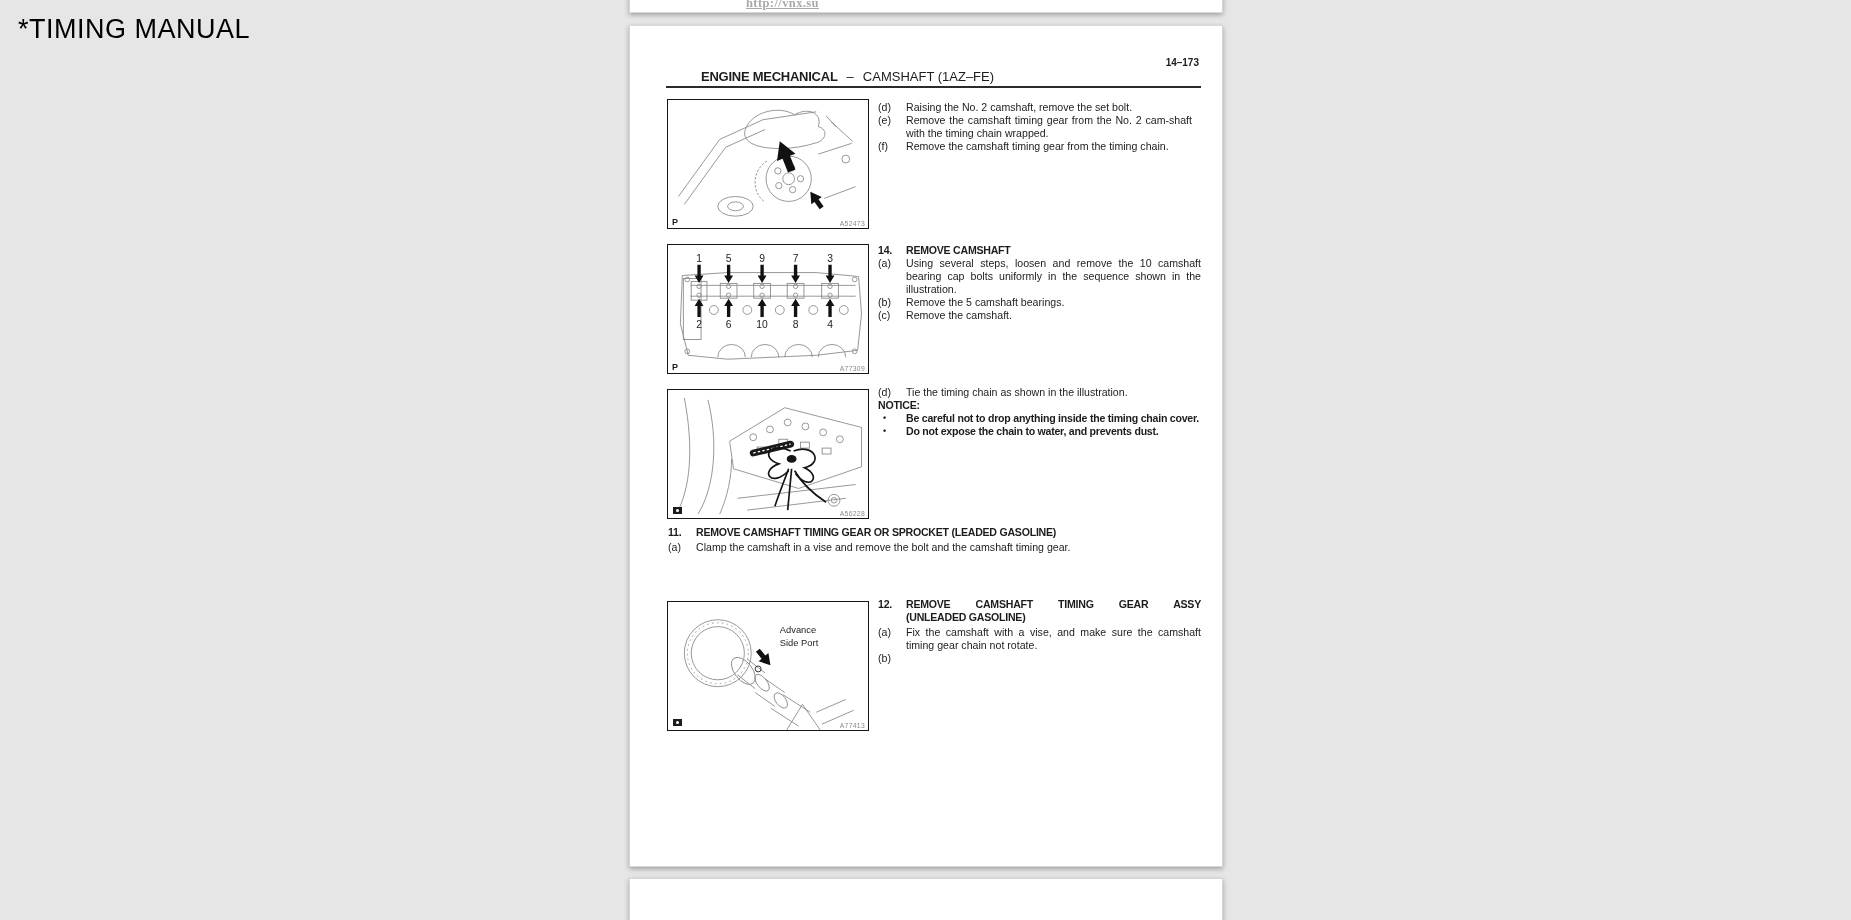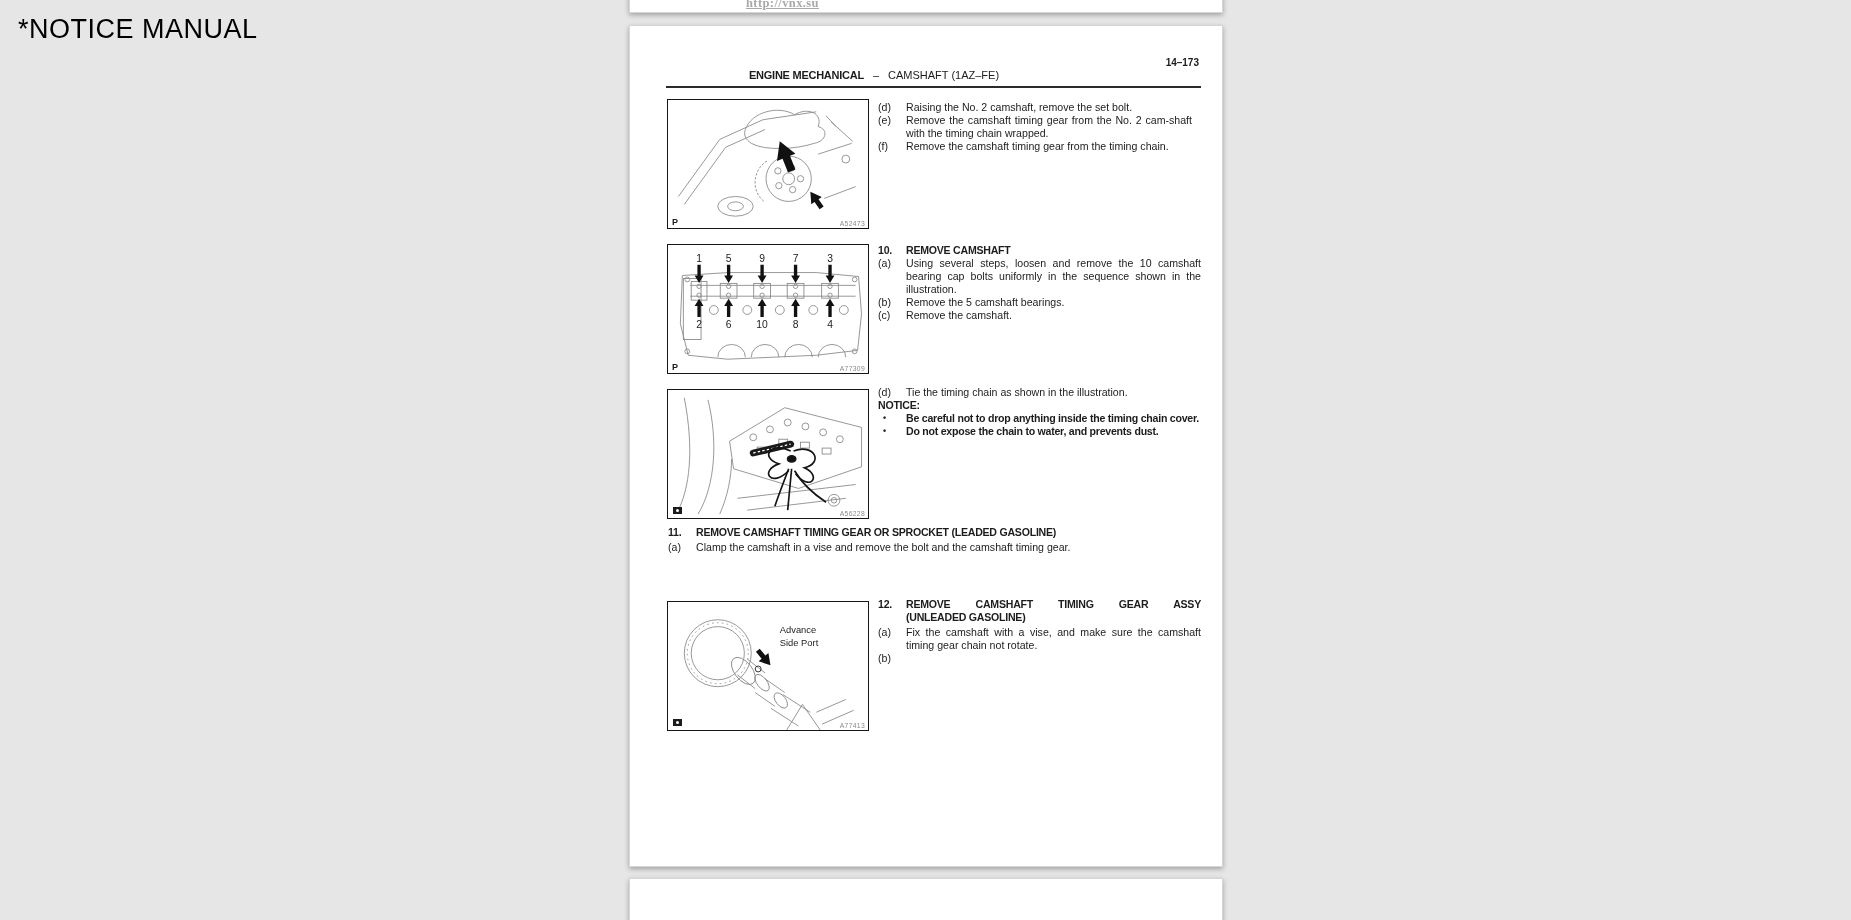--- a/index.html
+++ b/index.html
@@ -15,21 +15,21 @@
   .sheet{position:absolute;left:629px;width:594px;background:var(--page);
          border:1px solid #d6d6d6;box-shadow:0 2px 5px rgba(0,0,0,.3);}
   .sheet.prev{top:-32px;height:45px;}
   .sheet.main{top:25px;height:842px;}
   .sheet.next{top:878px;height:60px;}
 
   .watermark{position:absolute;left:116px;bottom:1px;font-family:"Liberation Serif",serif;
              font-weight:bold;font-size:12.5px;color:var(--watermark);text-decoration:underline;letter-spacing:.4px;}
 
   .pnum{position:absolute;top:31px;right:23px;font-size:10px;font-weight:bold;}
-  .hdr{position:absolute;top:43px;left:71px;font-size:11px;white-space:nowrap;margin-left:48px;}
+  .hdr{position:absolute;top:43px;left:71px;font-size:13px;white-space:nowrap;}
   .hdr .sep{margin:0 9px;}
   .rule{position:absolute;top:60px;left:36px;width:535px;height:2px;background:var(--rule);}
 
   .b{font-weight:bold;letter-spacing:-.25px;}
 
   .fig{position:absolute;left:37px;width:202px;height:130px;border:1px solid #161616;background:#fff;}
   #fig1{top:73px;} #fig2{top:218px;} #fig3{top:363px;} #fig4{top:575px;}
   .fig svg{position:absolute;left:0;top:0;width:100%;height:100%;}
   .pmark{position:absolute;left:4px;bottom:1px;font-size:9px;font-weight:bold;}
   .fcode{position:absolute;right:3px;bottom:1px;font-size:6.8px;color:var(--figure_code);letter-spacing:.3px;}
@@ -56,21 +56,21 @@
   .item .lbl{position:absolute;left:0;top:0;}
   .item .blt{position:absolute;left:5px;top:0;font-size:9px;}
   .jline{text-align-last:justify;}
   .mt2{margin-top:2px;}
 </style>
 </head>
 <body>
 
 <div>
 
-  <div class="sample-label">*NOTICE MANUAL</div>
+  <div class="sample-label">*TIMING MANUAL</div>
 
   <div class="sheet prev">
     <div class="watermark">http://vnx.su</div>
   </div>
 
   <div class="sheet main">
 
     <div class="pnum">14–173</div>
 
     <div class="hdr">
@@ -237,21 +237,21 @@
       <div class="item">
         <span class="lbl">(e)</span><span>Remove the camshaft timing gear from the No. 2 cam-shaft with the timing chain wrapped.</span>
       </div>
       <div class="item">
         <span class="lbl">(f)</span><span>Remove the camshaft timing gear from the timing chain.</span>
       </div>
     </div>
 
     <div class="tblk" id="blk-10">
       <div class="item">
-        <span class="lbl b">10.</span><span class="b">REMOVE CAMSHAFT</span>
+        <span class="lbl b">14.</span><span class="b">REMOVE CAMSHAFT</span>
       </div>
       <div class="item">
         <span class="lbl">(a)</span><span>Using several steps, loosen and remove the 10 camshaft bearing cap bolts uniformly in the sequence shown in the illustration.</span>
       </div>
       <div class="item">
         <span class="lbl">(b)</span><span>Remove the 5 camshaft bearings.</span>
       </div>
       <div class="item">
         <span class="lbl">(c)</span><span>Remove the camshaft.</span>
       </div>

